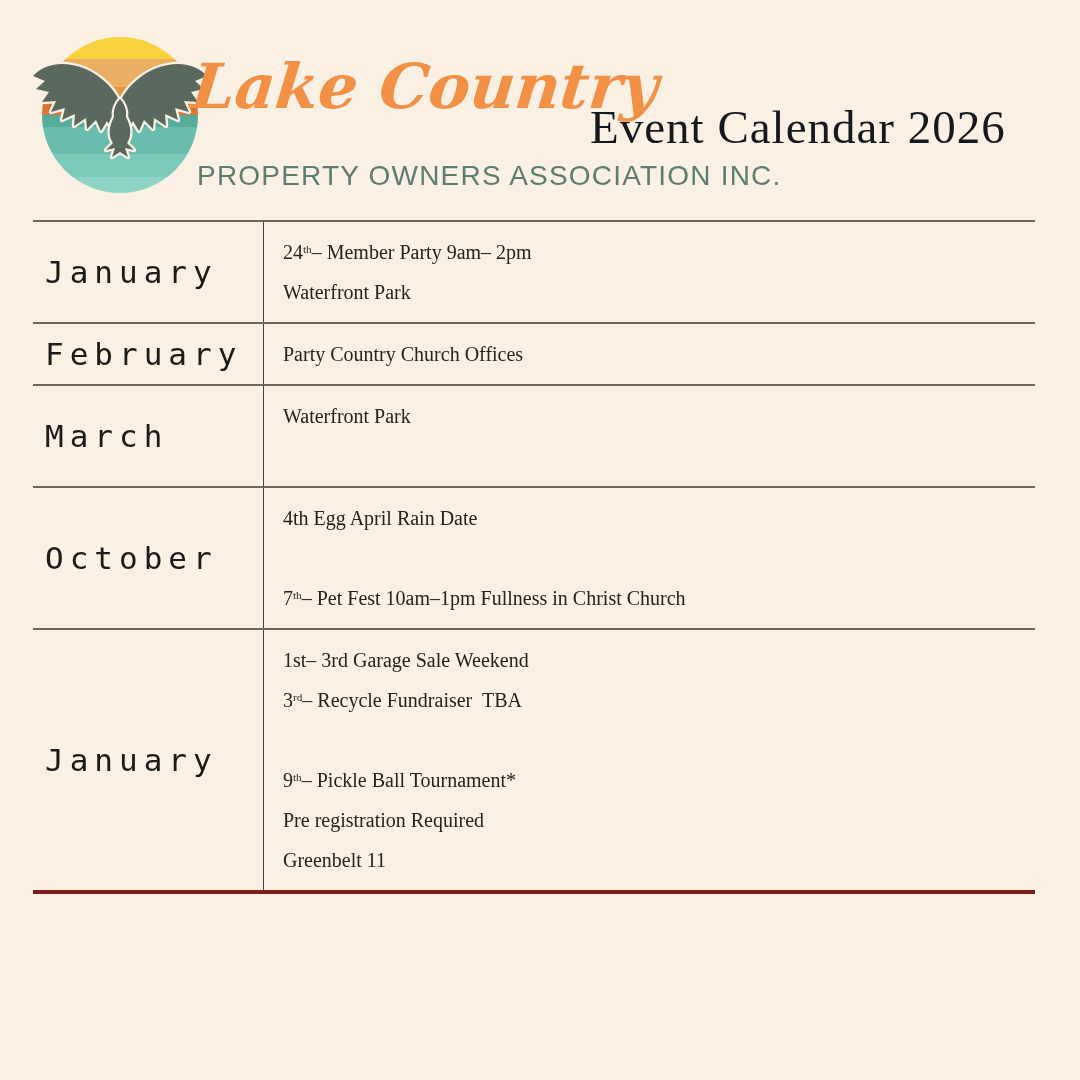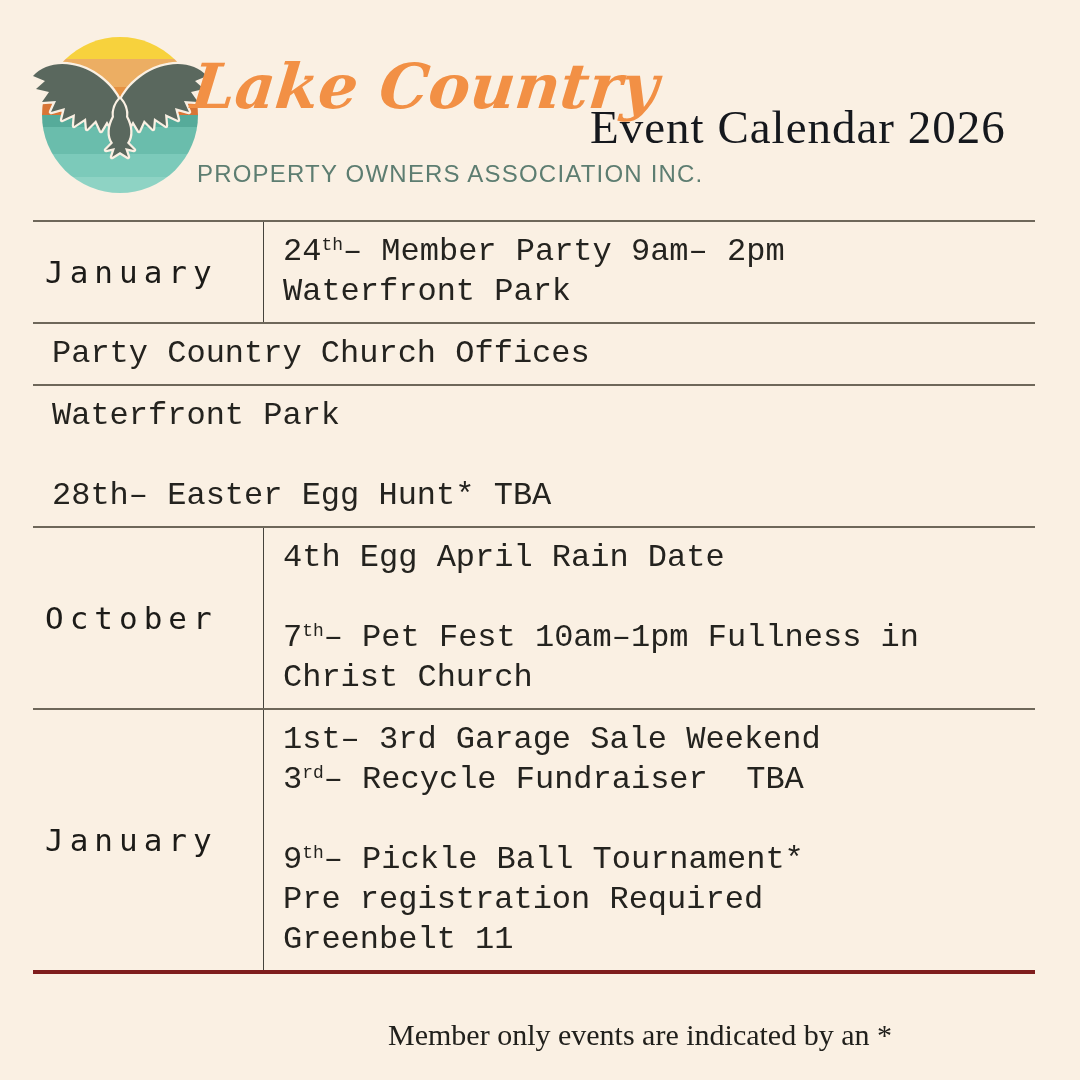--- a/index.html
+++ b/index.html
@@ -6,32 +6,32 @@
   .page{position:relative;width:1080px;height:1080px;background:#faf0e3;overflow:hidden;
         font-family:"Liberation Serif",serif;color:#21201c;}
 
   
   .logo-svg{position:absolute;left:20px;top:14px;width:200px;height:200px;}
   .eagle path{stroke:#faf0e3;stroke-width:4.5;paint-order:stroke;stroke-linejoin:round;stroke-linecap:round;}
   .script{position:absolute;left:192px;top:50px;font-family:"DejaVu Serif",serif;
           font-style:italic;font-weight:bold;font-size:62px;color:#f29045;
           transform:skewX(-6deg);white-space:nowrap;}
   .sub{position:absolute;left:197px;top:160px;font-family:"Liberation Sans",sans-serif;
-       font-size:24px;letter-spacing:1.2px;color:#5d7d71;white-space:nowrap;}
+       font-size:28px;letter-spacing:1.2px;color:#5d7d71;white-space:nowrap;}
   .title{position:absolute;left:590px;top:100px;margin:0;font-weight:400;font-size:47px;
          letter-spacing:1px;color:#15181d;white-space:nowrap;}
 
   
   .table{position:absolute;left:33px;top:220px;width:1002px;border-bottom:4px solid #7f1d1d;}
   .row{display:flex;border-top:2px solid #6e675a;}
   .mcell{flex:0 0 231px;width:231px;box-sizing:border-box;border-right:1.5px solid #45433c;
          display:flex;align-items:center;padding-left:12px;
          font-family:"DejaVu Sans Mono",monospace;font-size:31px;letter-spacing:6px;color:#1c1b18;}
-  .ecell{flex:1;padding:10px 0 10px 19px;font-size:32px;line-height:40px;color:#24231f;
-         white-space:pre-wrap;font-family:Liberation Mono, monospace;}
+  .ecell{flex:1;padding:10px 0 10px 19px;font-size:20px;line-height:40px;color:#24231f;
+         white-space:pre-wrap;}
   .eline sup{font-size:0.56em;line-height:0;vertical-align:baseline;position:relative;top:-0.55em;}
 
   
   .footer{position:absolute;left:240px;top:1018px;width:800px;text-align:center;
           font-size:30px;color:#21201c;}
 </style>
 </head>
 <body>
 
 <div class="page">
@@ -73,30 +73,31 @@
   <div class="sub">PROPERTY OWNERS ASSOCIATION INC.</div>
 
   <h1 class="title">Event Calendar 2026</h1>
 
   <main class="table" id="cal">
       <div class="row">
         <div class="mcell">January</div>
         <div class="ecell"><div class="eline"><span>24</span><sup>th</sup><span>– Member Party 9am– 2pm</span></div><div class="eline"><span>Waterfront Park</span></div></div>
       </div>
       <div class="row">
+        <div class="mcell">February</div>
         <div class="ecell"><div class="eline"><span>Party Country Church Offices</span></div></div>
       </div>
       <div class="row">
-        <div class="ecell"><div class="eline"><span>Waterfront Park</span></div><div class="eline">&nbsp;</div><div class="eline"><span>28th– Easter Egg Hunt* TBA</span></div></div>
+        <div class="mcell">March</div>
+        <div class="ecell"><div class="eline"><span>Waterfront Park</span></div><div class="eline">&nbsp;</div></div>
       </div>
       <div class="row">
         <div class="mcell">October</div>
         <div class="ecell"><div class="eline"><span>4th Egg April Rain Date</span></div><div class="eline">&nbsp;</div><div class="eline"><span>7</span><sup>th</sup><span>– Pet Fest 10am–1pm Fullness in Christ Church</span></div></div>
       </div>
       <div class="row">
         <div class="mcell">January</div>
         <div class="ecell"><div class="eline"><span>1st– 3rd Garage Sale Weekend</span></div><div class="eline"><span>3</span><sup>rd</sup><span>– Recycle Fundraiser  TBA</span></div><div class="eline">&nbsp;</div><div class="eline"><span>9</span><sup>th</sup><span>– Pickle Ball Tournament*</span></div><div class="eline"><span>Pre registration Required</span></div><div class="eline"><span>Greenbelt 11</span></div></div>
       </div>
     </main>
 
-  <div class="footer">Member only events are indicated by an *</div>
 
 </div>
 
 </body></html>

